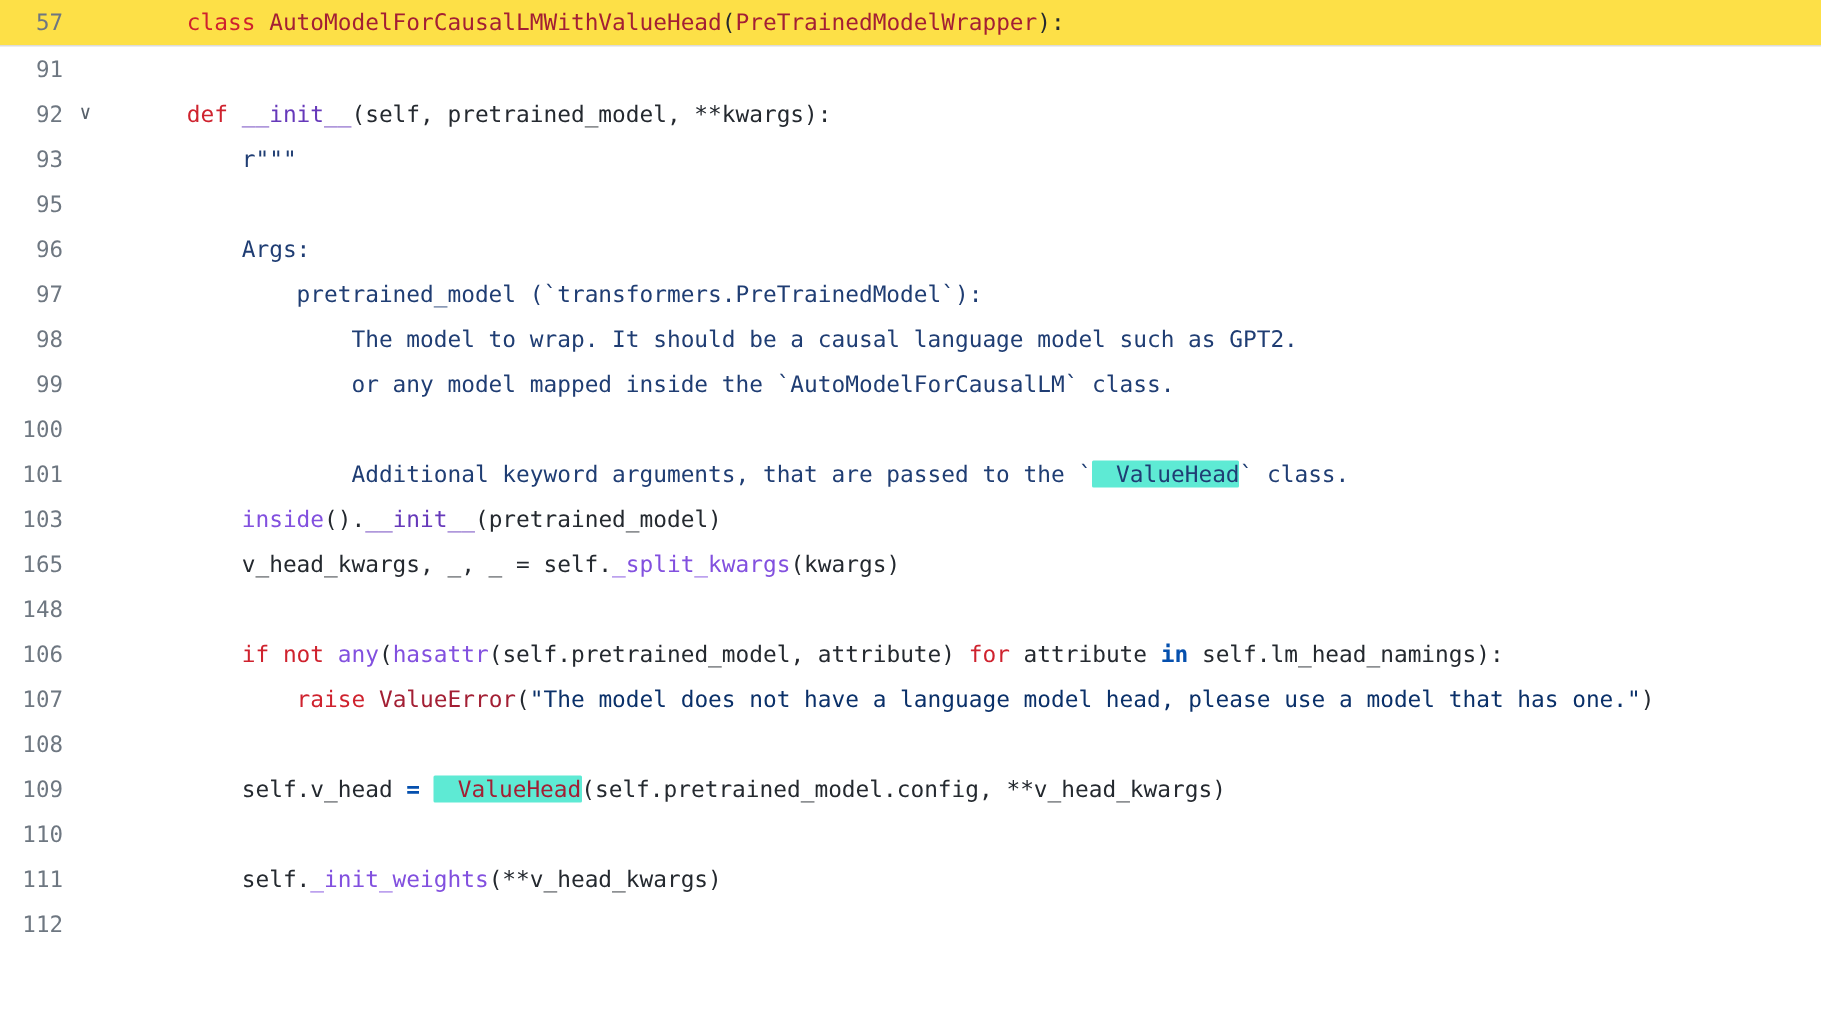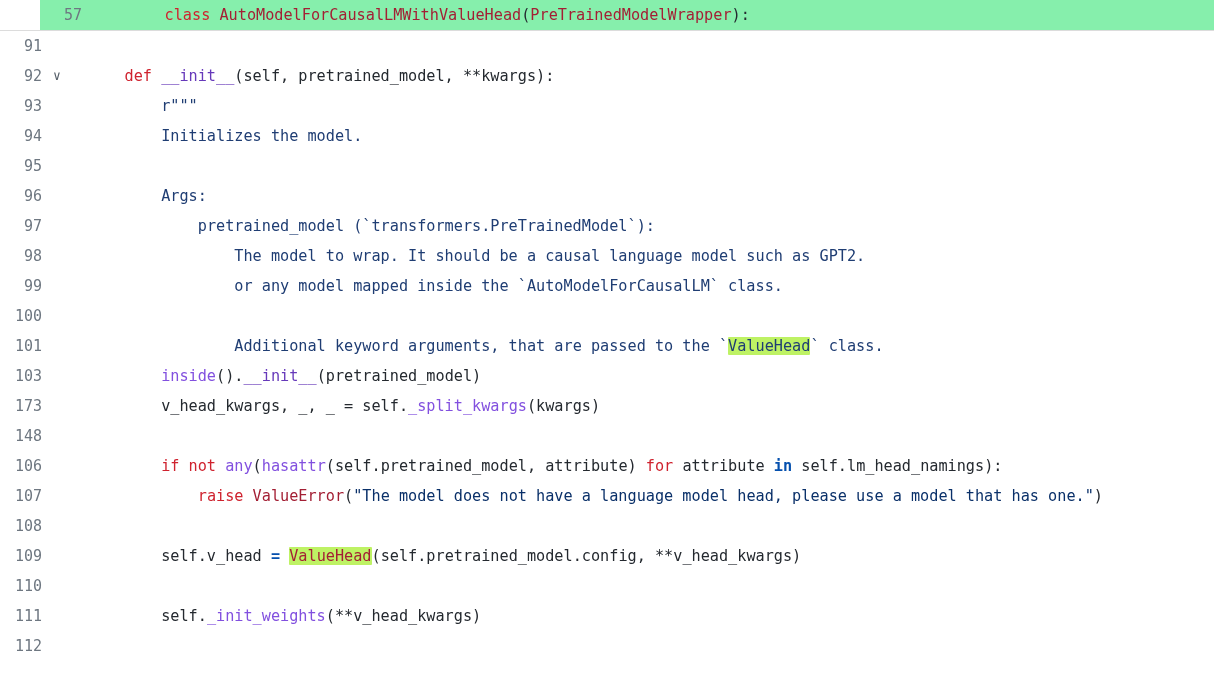--- a/index.html
+++ b/index.html
@@ -18,23 +18,22 @@
     position: relative;
     width: 1214px;
     height: 678px;
     background: #ffffff;
   }
 
   
   .sticky-row {
     position: relative;
     height: 30px;
-    background: #86efac;
+    background: #fde047;
     box-sizing: border-box;
-    margin-left: 40px;
   }
   .sticky-divider {
     height: 1px;
     background: #dcdcdc;
     width: 1214px;
   }
 
   
   .line {
     position: relative;
@@ -87,22 +86,23 @@
   .t-kw      { color: #cf222e; }            
   .t-kw2     { color: #0550ae; font-weight: bold; }            
   .t-cls     { color: #a31f34; }            
   .t-fn      { color: #8250df; }            
   .t-dunder  { color: #6639ba; }            
   .t-str     { color: #0a3069; }            
   .t-doc     { color: #1f3d73; }            
   .t-plain   { color: #24292f; }
 
   .hl {
-    background: #bef264;
+    background: #5eead4;
     border-radius: 1px;
+    padding-left: 16px;
   }
 
   .clipped {
     overflow: hidden;
   }
 </style>
 </head>
 <body>
 
 <div id="editor">
@@ -110,30 +110,29 @@
   <div class="sticky-row">
     <div class="gutter">57</div>
     <div class="code" id="sticky-code"><span>    </span><span class="t-kw">class </span><span class="t-cls">AutoModelForCausalLMWithValueHead</span><span class="t-plain">(</span><span class="t-cls">PreTrainedModelWrapper</span><span class="t-plain">):</span></div>
   </div>
   <div class="sticky-divider"></div>
 
   <div id="lines">
       <div class="line"><div class="gutter">91</div><div class="code"></div></div>
       <div class="line"><div class="gutter">92</div><div class="fold">∨</div><div class="code"><span>    </span><span class="t-kw">def </span><span class="t-dunder">__init__</span><span class="t-plain">(self, pretrained_model, **kwargs):</span></div></div>
       <div class="line"><div class="gutter">93</div><div class="code"><span>        </span><span class="t-doc">r"""</span></div></div>
-      <div class="line"><div class="gutter">94</div><div class="code"><span>        </span><span class="t-doc">Initializes the model.</span></div></div>
       <div class="line"><div class="gutter">95</div><div class="code"></div></div>
       <div class="line"><div class="gutter">96</div><div class="code"><span>        </span><span class="t-doc">Args:</span></div></div>
       <div class="line"><div class="gutter">97</div><div class="code"><span>            </span><span class="t-doc">pretrained_model (`transformers.PreTrainedModel`):</span></div></div>
       <div class="line"><div class="gutter">98</div><div class="code"><span>                </span><span class="t-doc">The model to wrap. It should be a causal language model such as GPT2.</span></div></div>
       <div class="line"><div class="gutter">99</div><div class="code"><span>                </span><span class="t-doc">or any model mapped inside the `AutoModelForCausalLM` class.</span></div></div>
       <div class="line"><div class="gutter">100</div><div class="code"><span>            </span></div></div>
       <div class="line"><div class="gutter">101</div><div class="code"><span>                </span><span class="t-doc">Additional keyword arguments, that are passed to the `</span><span class="t-doc hl">ValueHead</span><span class="t-doc">` class.</span></div></div>
       <div class="line"><div class="gutter">103</div><div class="code"><span>        </span><span class="t-fn">inside</span><span class="t-plain">().</span><span class="t-dunder">__init__</span><span class="t-plain">(pretrained_model)</span></div></div>
-      <div class="line"><div class="gutter">173</div><div class="code"><span>        </span><span class="t-plain">v_head_kwargs, _, _ = self.</span><span class="t-fn">_split_kwargs</span><span class="t-plain">(kwargs)</span></div></div>
+      <div class="line"><div class="gutter">165</div><div class="code"><span>        </span><span class="t-plain">v_head_kwargs, _, _ = self.</span><span class="t-fn">_split_kwargs</span><span class="t-plain">(kwargs)</span></div></div>
       <div class="line"><div class="gutter">148</div><div class="code"></div></div>
       <div class="line"><div class="gutter">106</div><div class="code"><span>        </span><span class="t-kw">if not </span><span class="t-fn">any</span><span class="t-plain">(</span><span class="t-fn">hasattr</span><span class="t-plain">(self.pretrained_model, attribute) </span><span class="t-kw">for</span><span class="t-plain"> attribute </span><span class="t-kw2">in</span><span class="t-plain"> self.lm_head_namings):</span></div></div>
       <div class="line"><div class="gutter">107</div><div class="code"><span>            </span><span class="t-kw">raise </span><span class="t-cls">ValueError</span><span class="t-plain">(</span><span class="t-str">"The model does not have a language model head, please use a model that has one."</span><span class="t-plain">)</span></div></div>
       <div class="line"><div class="gutter">108</div><div class="code"></div></div>
       <div class="line"><div class="gutter">109</div><div class="code"><span>        </span><span class="t-plain">self.v_head </span><span class="t-kw2">=</span><span class="t-plain"> </span><span class="t-cls hl">ValueHead</span><span class="t-plain">(self.pretrained_model.config, **v_head_kwargs)</span></div></div>
       <div class="line"><div class="gutter">110</div><div class="code"></div></div>
       <div class="line"><div class="gutter">111</div><div class="code"><span>        </span><span class="t-plain">self.</span><span class="t-fn">_init_weights</span><span class="t-plain">(**v_head_kwargs)</span></div></div>
       <div class="line clipped"><div class="gutter">112</div><div class="code"></div></div>
     </div>
 

